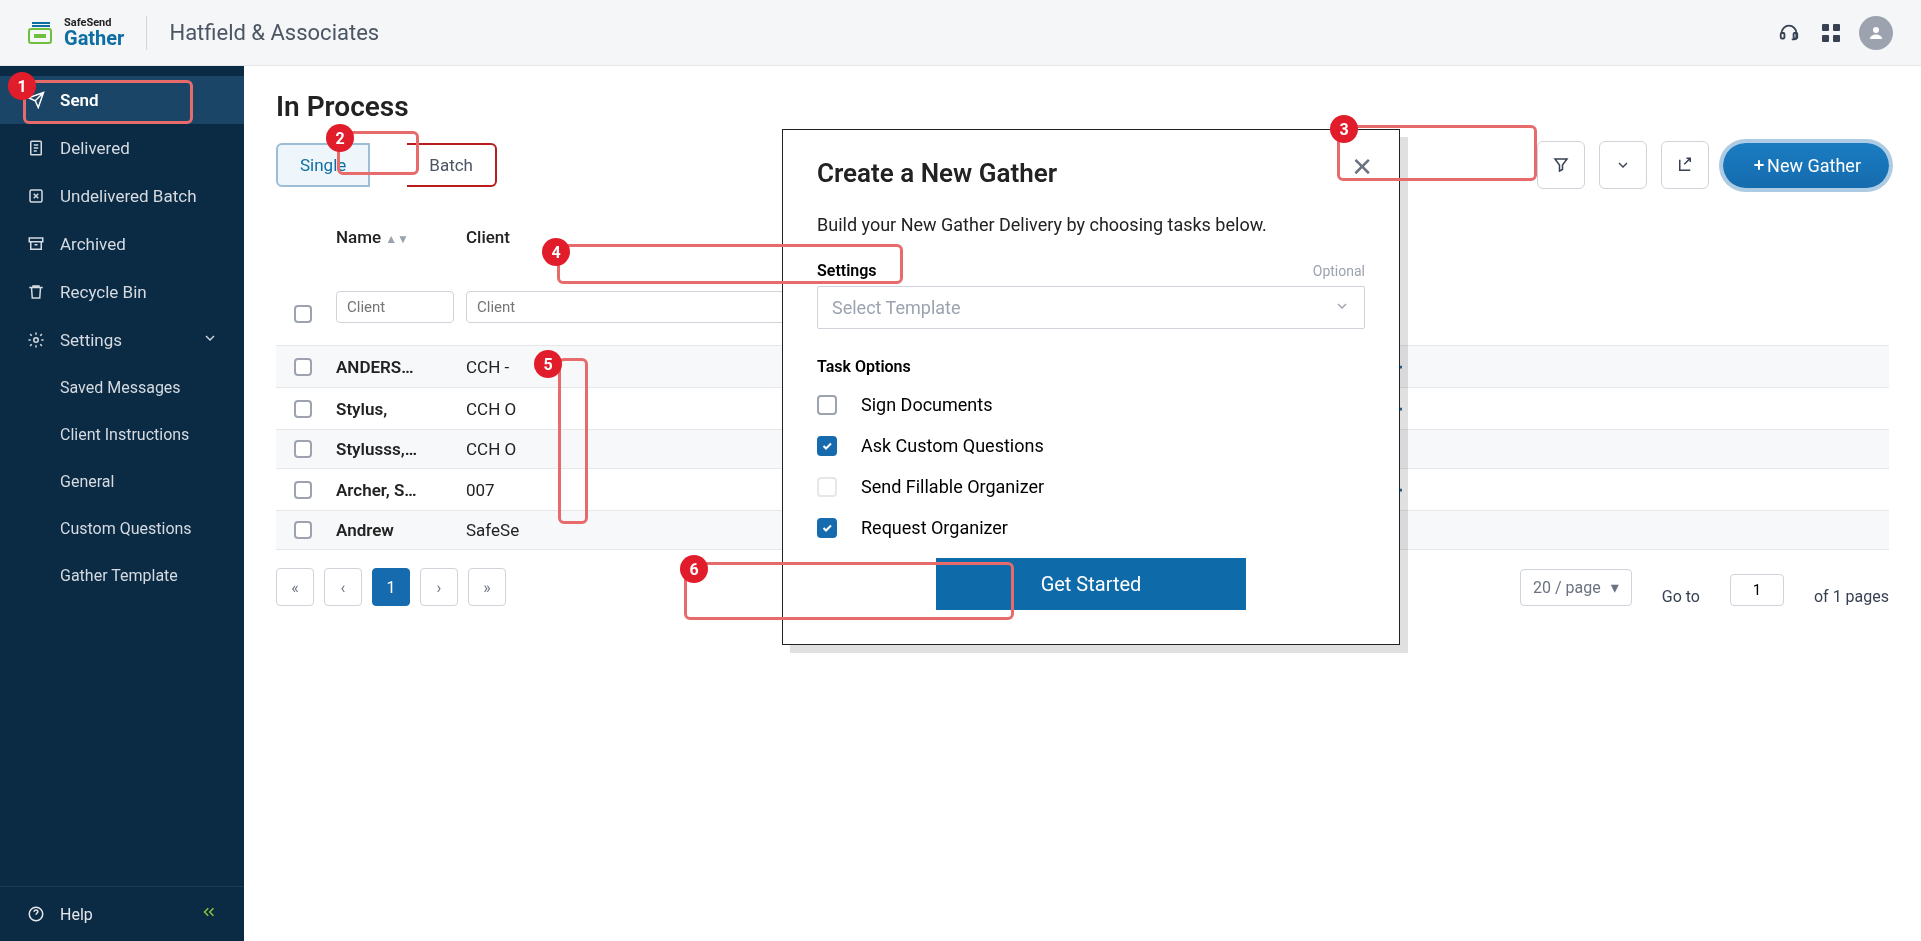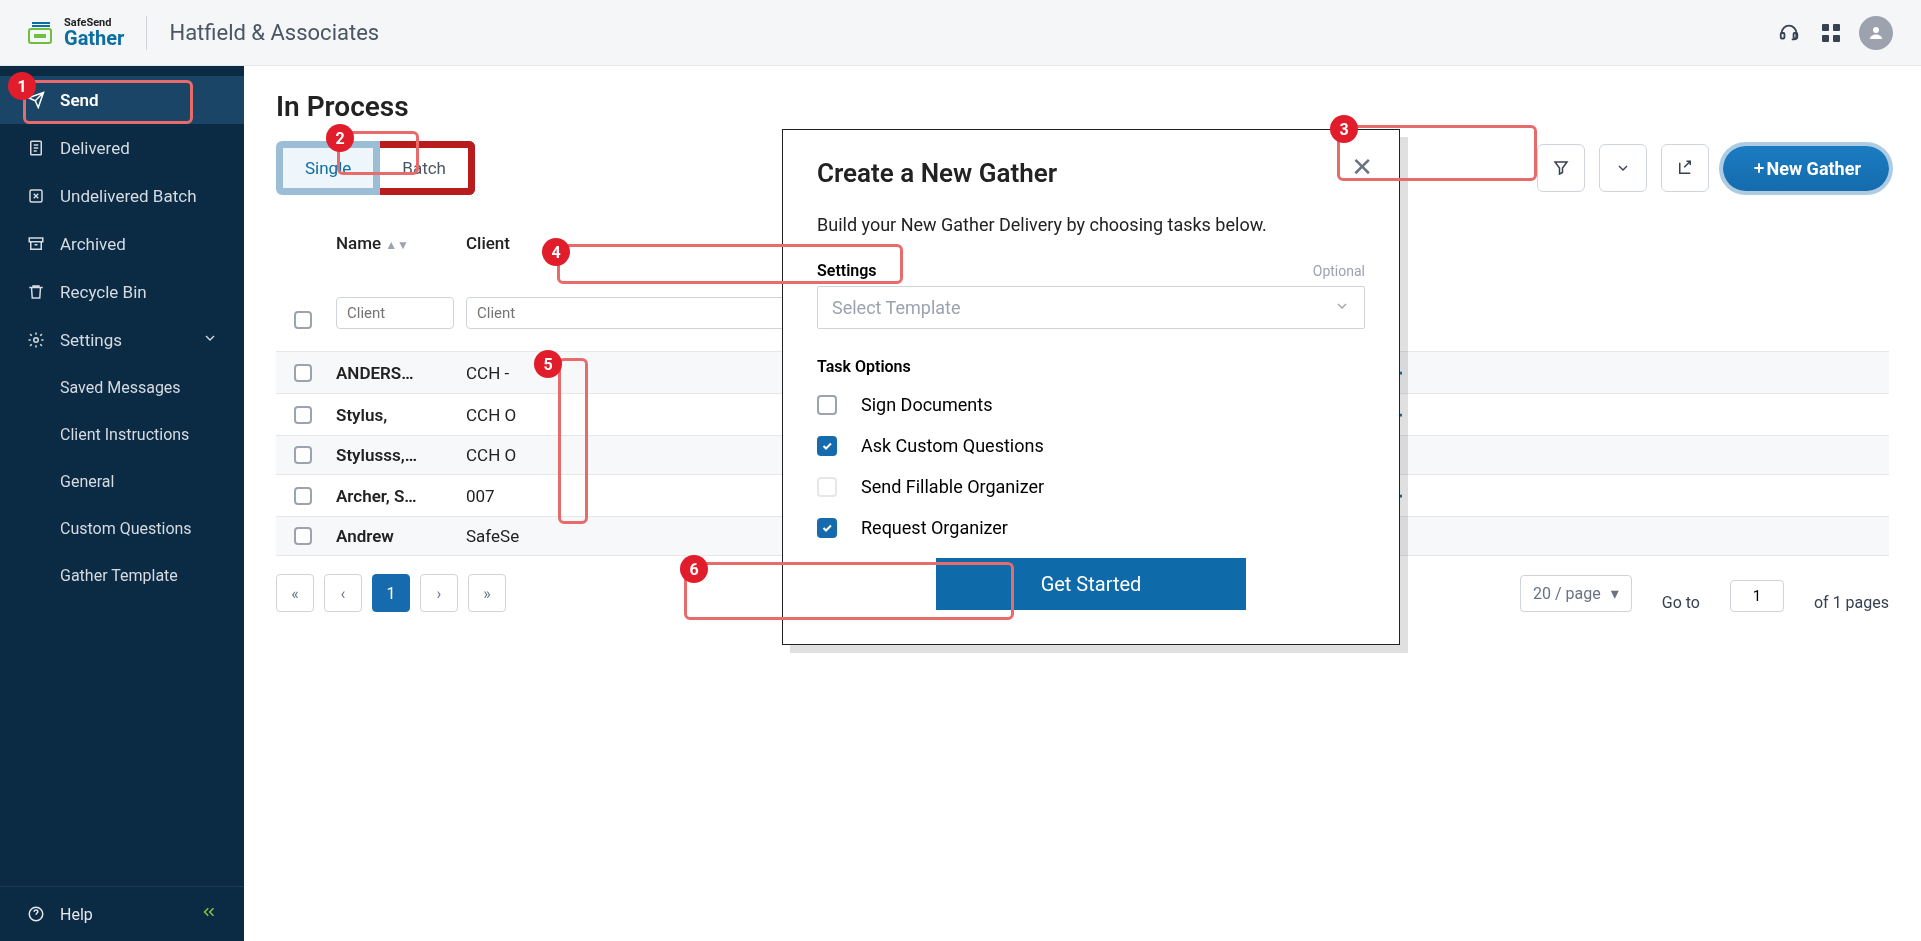--- a/index.html
+++ b/index.html
@@ -23,27 +23,27 @@
 .side-item.active { background: #1b4566; color:#fff; font-weight:600; }
 .side-icon { width:20px; height:20px; display:flex; align-items:center; justify-content:center; flex-shrink:0; }
 .side-sub { padding-left: 60px; font-size: 16px; align-items: center; }
 .side-item .chev { margin-left:auto; }
 .side-footer { margin-top:auto; border-top: 1px solid #1e3a52; display:flex; align-items:center; padding: 16px 26px; gap:14px; }
 .side-footer .chev-left { margin-left:auto; color:#88c540; }
 .main { flex:1; padding: 24px 32px; position: relative; background:#fff; }
 .page-title { font-size: 28px; font-weight:600; color:#222; margin-bottom: 18px; }
 .toolbar { display:flex; gap:14px; align-items:center; margin-bottom: 22px; }
 .tab-group { display:flex; }
-.tab-btn { border:7px solid #b91c1c; background:#fff; padding: 10px 22px; font-size:17px; cursor:pointer; color:#4b5563;text-align:center; }
+.tab-btn { border:2px solid #b91c1c; background:#fff; padding: 10px 22px; font-size:17px; cursor:pointer; color:#4b5563;text-align:center; }
 .tab-btn.active { color:#0d6ea2; background:#eef6fc; border-color:#9bbdd6; }
 .tab-btn:first-child { border-radius: 6px 0 0 6px; }
-.tab-btn:last-child { border-radius: 0 6px 6px 0; border-left:none; }
+.tab-btn:last-child { border-radius: 0 6px 6px 0; border-left:none;margin-left:37px; }
 .toolbar .spacer { flex:1; }
 .icon-btn { border:1px solid #cfd4da; background:#fff; width:48px; height:48px; border-radius:6px; display:flex; align-items:center; justify-content:center; cursor:pointer; color:#374151; font-size:18px; }
-.new-gather-btn { background: linear-gradient(#1b7cc2, #156bad); color:#fff; border:none; border-radius: 24px; padding: 12px 28px; font-size:18px; font-weight:700; cursor:pointer; display:flex; align-items:center; gap:0; box-shadow: 0 0 0 4px rgba(21,107,173,0.35); }
+.new-gather-btn { background: linear-gradient(#1b7cc2, #156bad); color:#fff; border:none; border-radius: 24px; padding: 12px 28px; font-size:18px; font-weight:400; cursor:pointer; display:flex; align-items:center; gap:0; box-shadow: 0 0 0 4px rgba(21,107,173,0.35); }
 .table { width:100%; }
 .thead { display:flex; padding: 8px 0; font-size:17px; color:#222; font-weight:500; }
 .thead .col, .tfilter .col, .trow .col { padding: 8px 6px; }
 .col.chk { width:54px; display:flex; align-items:center; justify-content:center; }
 .col.name { width: 130px; }
 .col.client { width: 560px; }
 .col.r { width: 60px; text-align:right; }
 .col.year { width: 110px; text-align:center; }
 .col.actions { flex:1; padding-left: 20px; }
 .sort-ind { font-size:12px; color:#9ca3af; margin-left:4px; }

